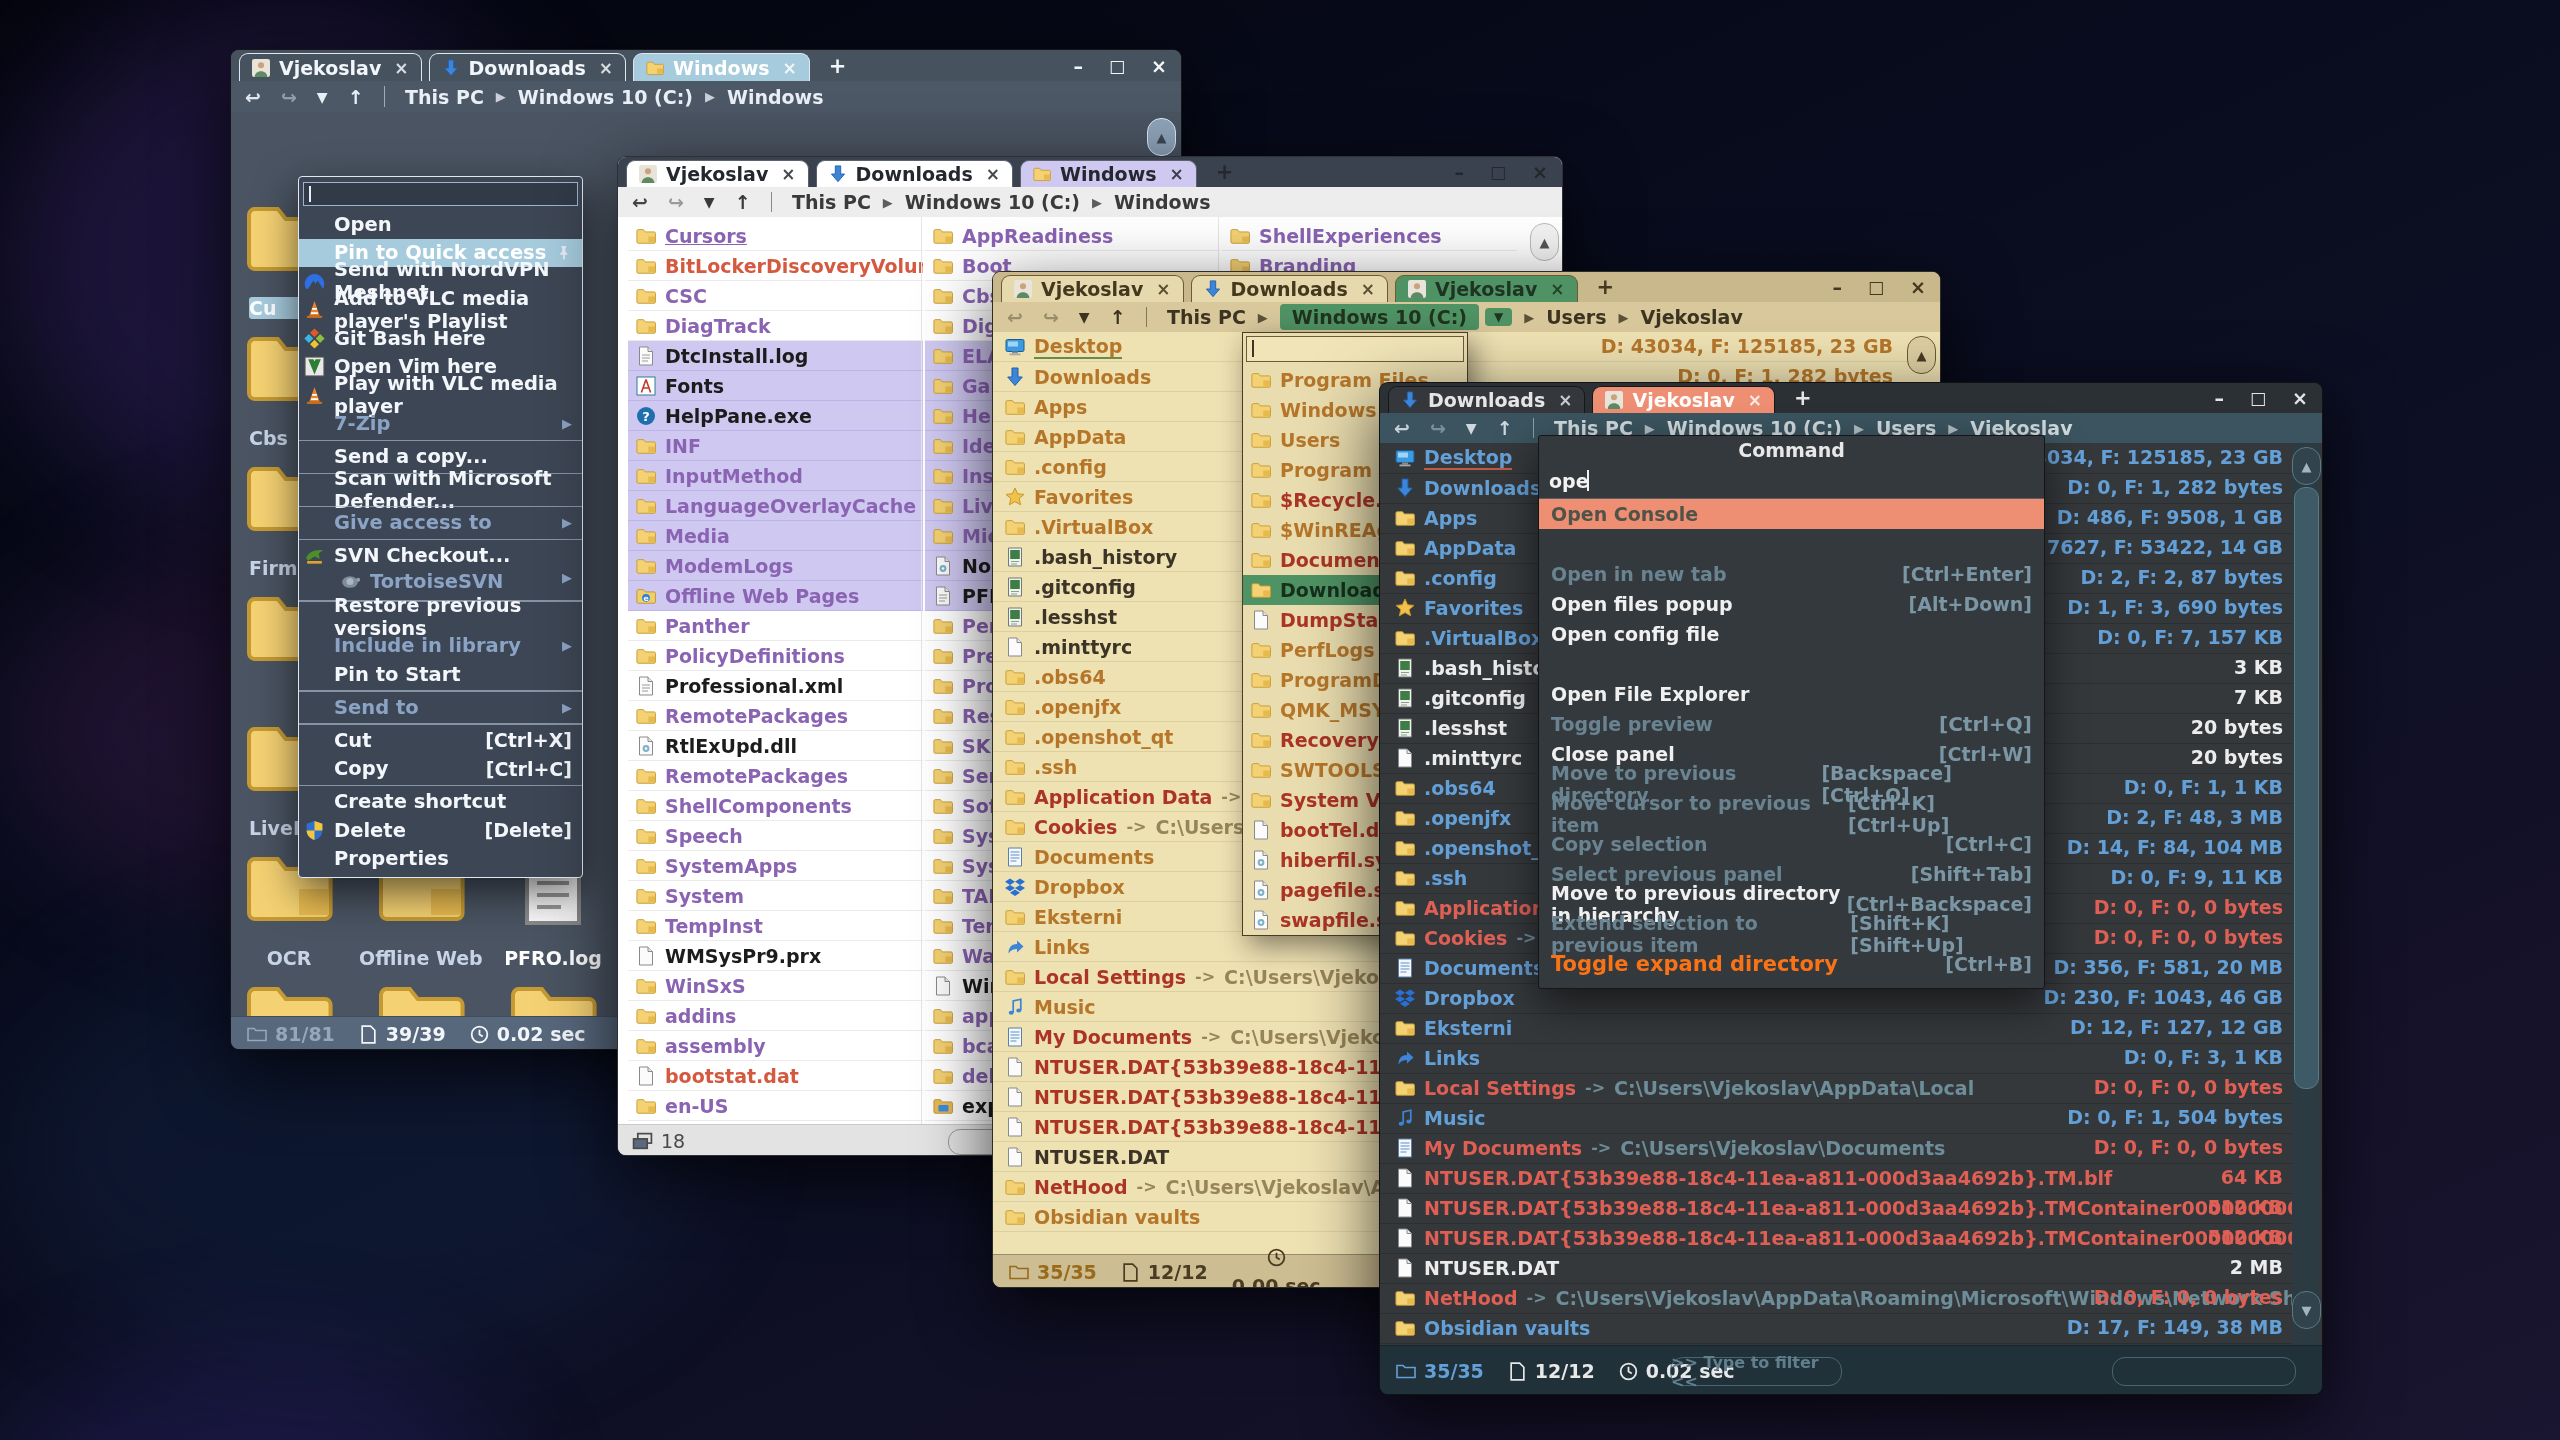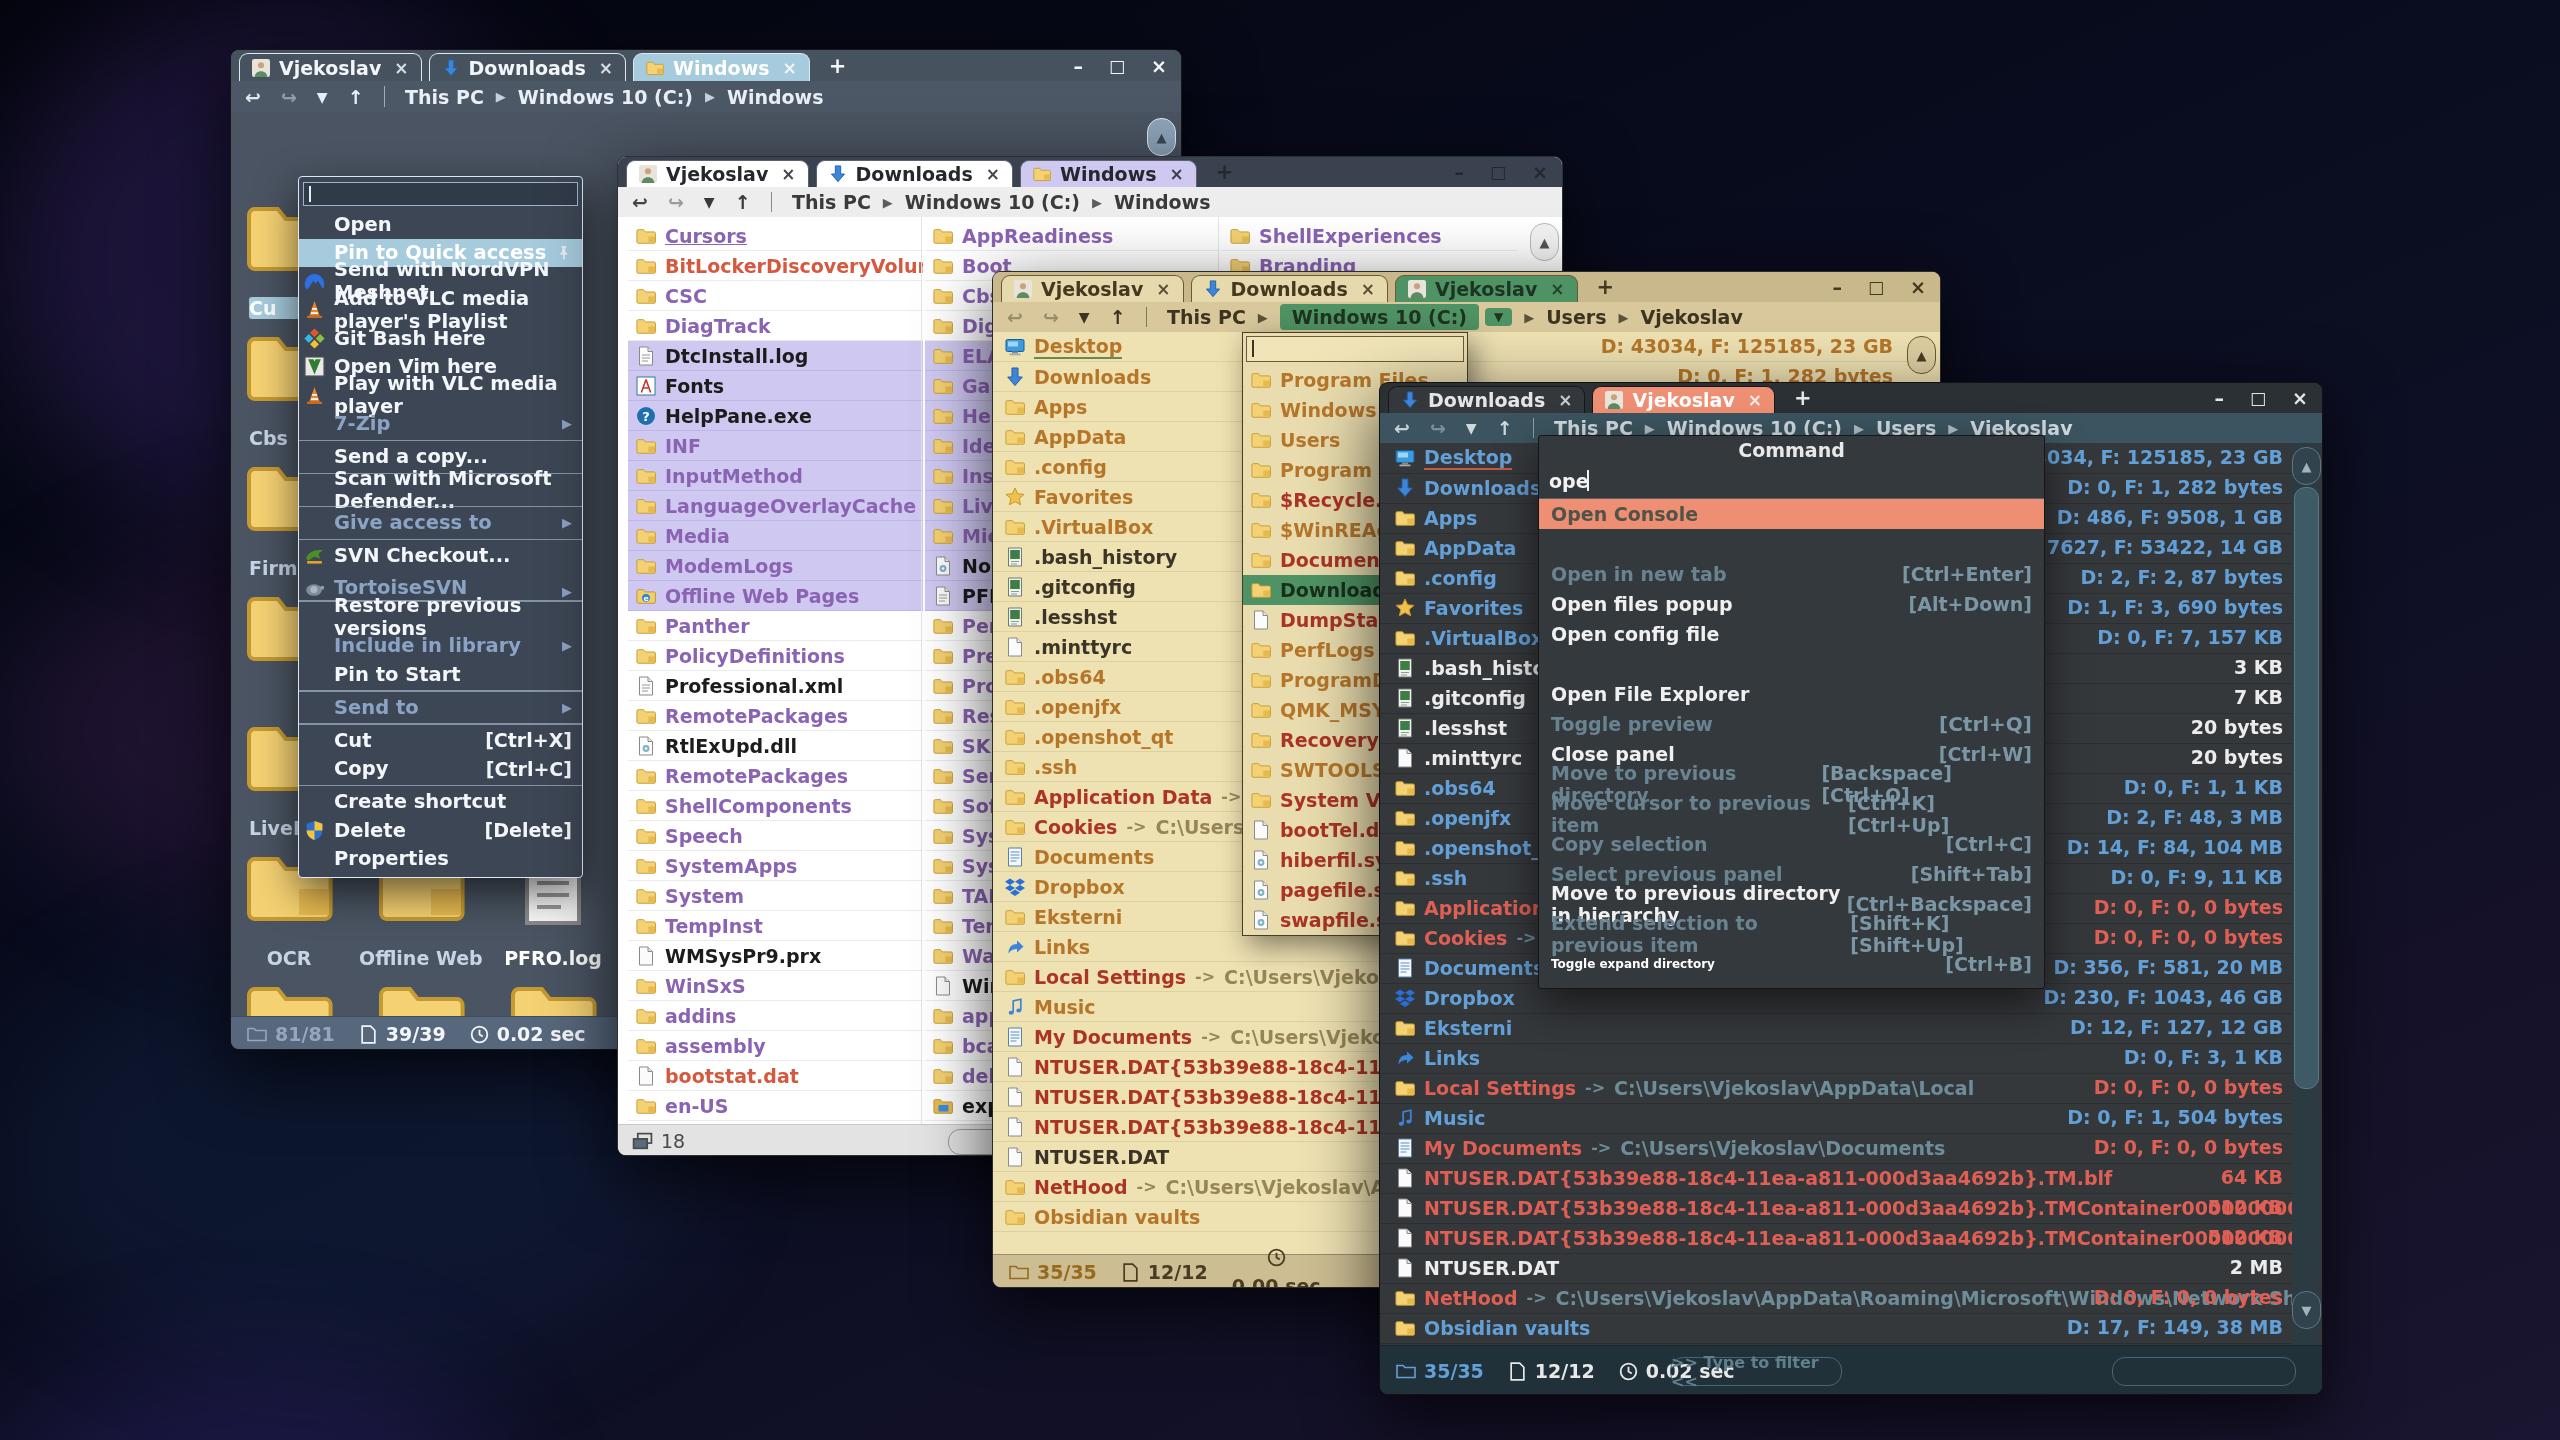--- a/index.html
+++ b/index.html
@@ -283,21 +283,21 @@
       </div>
       <div style="position: relative; height: 1.5px; background: rgb(174, 189, 208); opacity: 0.65; margin: 1.5px 0px;"></div>
       <div style="position: relative; height: 28.5px; display: flex; align-items: center; gap: 9px; padding: 0px 10px 0px 5px;">
         <div style="width: 21px; height: 21px; flex: 0 0 auto;"><div class="ic" style="width: 21px; height: 21px;"><svg viewBox="0 0 20 20">
               <path d="M2 12.5C4 7 10 4 18 5l-4 3 1 5-5-2-6 4z" fill="#4b8f29"></path>
               <path d="M3 16.5h14" stroke="#e0a32e" stroke-width="2.5"></path>
             </svg></div></div>
         <div style="font-size: 19.5px; color: rgb(243, 247, 251);">SVN Checkout...</div>
         <div style="margin-left: auto; display: flex; align-items: center; color: rgb(243, 247, 251); font-size: 19px;"></div>
       </div>
-      <div style="position: relative; height: 28.5px; display: flex; align-items: flex-end; gap: 9px; padding: 0px 10px 0px 5px;">
+      <div style="position: relative; height: 28.5px; display: flex; align-items: flex-start; gap: 9px; padding: 0px 10px 0px 5px; margin-left: 36px;">
         <div style="width: 21px; height: 21px; flex: 0 0 auto;"><div class="ic" style="width: 21px; height: 21px;"><svg viewBox="0 0 20 20">
               <ellipse cx="9.5" cy="11.5" rx="7.5" ry="5.5" fill="#7f8c9a"></ellipse>
               <circle cx="9.5" cy="11" r="3.4" fill="#aab6c2"></circle>
               <circle cx="17.3" cy="9.2" r="1.9" fill="#8fa0b0"></circle>
             </svg></div></div>
         <div style="font-size: 19.5px; color: rgb(139, 163, 196);">TortoiseSVN</div>
         <div style="margin-left: auto; display: flex; align-items: center; color: rgb(243, 247, 251); font-size: 19px;">
           <div style="font-size: 13px; color: rgb(139, 163, 196);">▶</div>
         </div>
       </div>
@@ -2000,18 +2000,18 @@
         </div>
         <div style="position: absolute; left: 0px; top: 453px; width: 100%; height: 30px; display: flex; align-items: center; padding: 0px 12px; box-sizing: border-box;">
           <div style="font-size: 19px; color: rgb(240, 240, 240);">Move to previous directory in hierarchy</div>
           <div style="margin-left: auto; font-size: 19px; color: rgb(123, 150, 164);">[Ctrl+Backspace]</div>
         </div>
         <div style="position: absolute; left: 0px; top: 483px; width: 100%; height: 30px; display: flex; align-items: center; padding: 0px 12px; box-sizing: border-box;">
           <div style="font-size: 19px; color: rgb(106, 131, 145);">Extend selection to previous item</div>
           <div style="margin-left: auto; font-size: 19px; color: rgb(123, 150, 164);">[Shift+K] [Shift+Up]</div>
         </div>
         <div style="position: absolute; left: 0px; top: 513px; width: 100%; height: 30px; display: flex; align-items: center; padding: 0px 12px; box-sizing: border-box;">
-          <div style="font-size: 12px; color: #ffffff;">Toggle expand directory</div>
+          <div style="font-size: 21px; color: #f97316;">Toggle expand directory</div>
           <div style="margin-left: auto; font-size: 19px; color: rgb(123, 150, 164);">[Ctrl+B]</div>
         </div>
       </div>
     </div>
 </div>
 
 </body></html>

